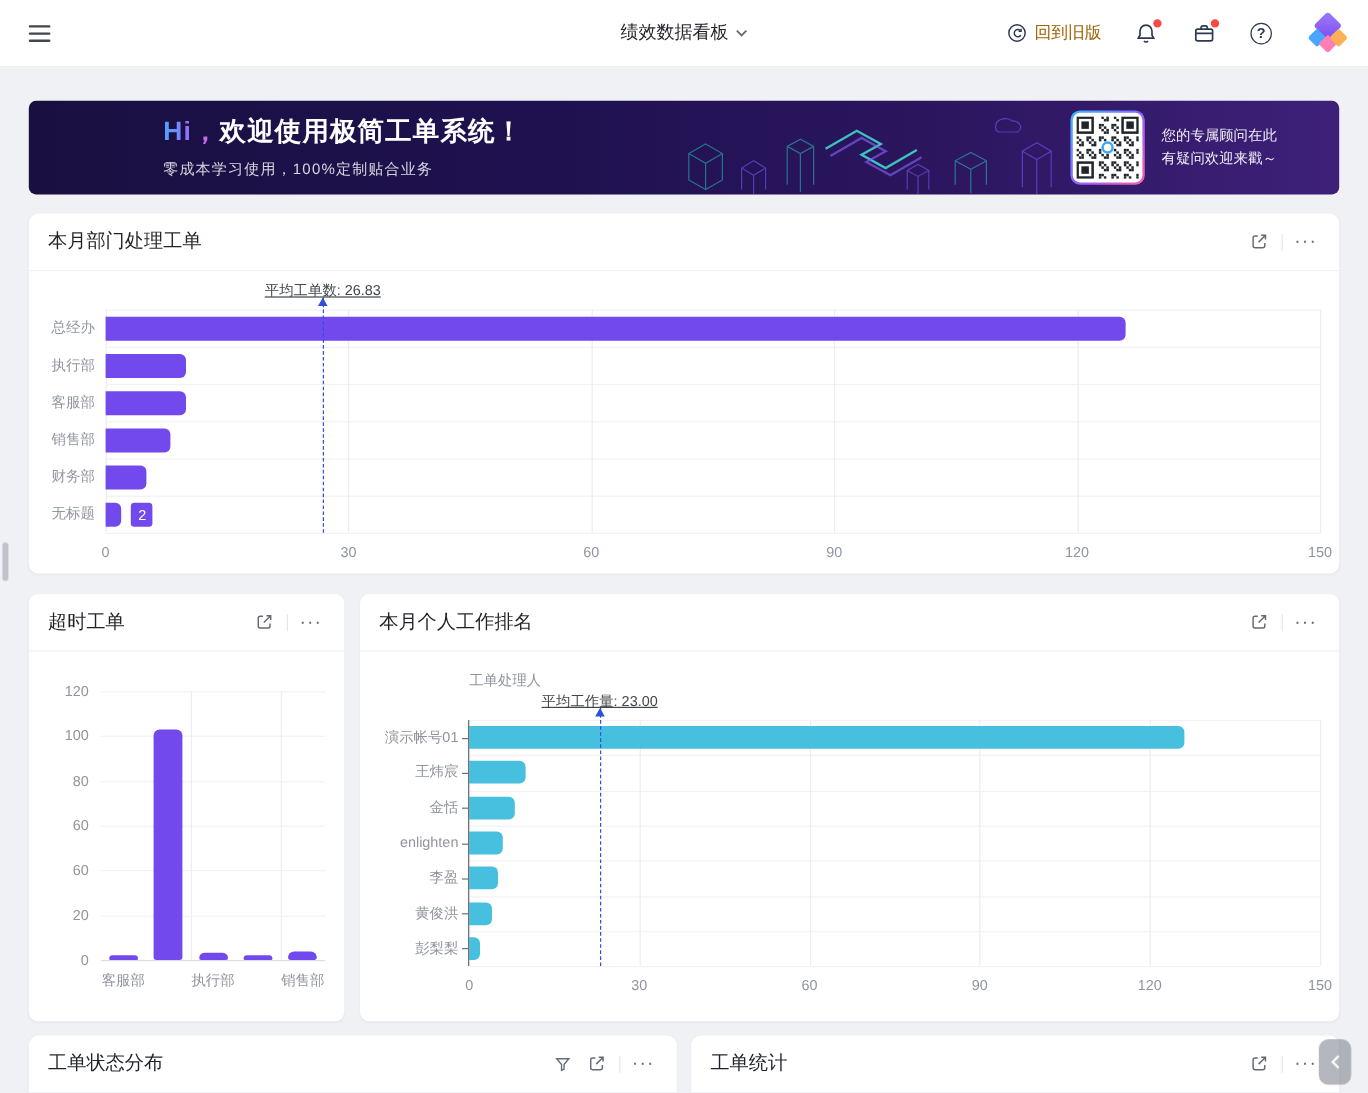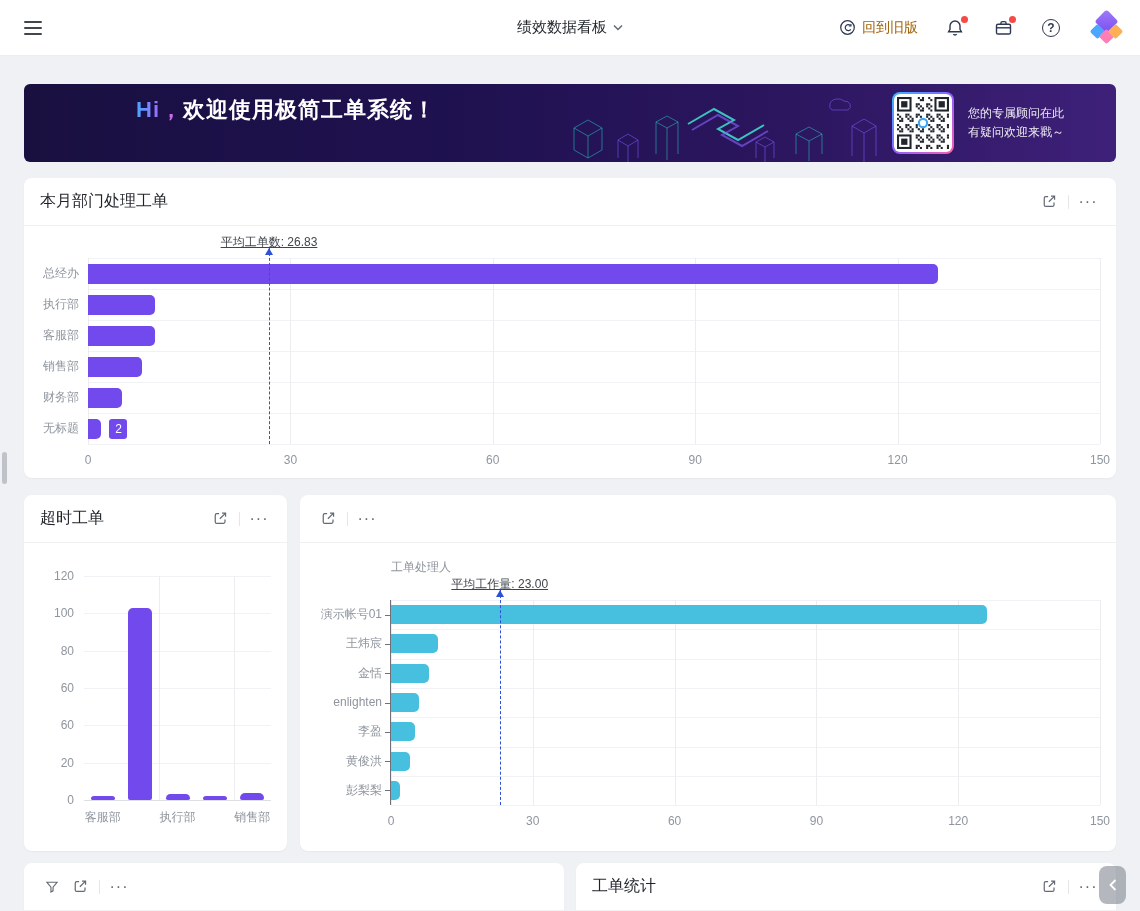--- a/index.html
+++ b/index.html
@@ -152,20 +152,21 @@
       </g>
       <g stroke-width="2" fill="none">
         <path d="M128 40 l26 -15 20 11 -16 9 20 11 26 -15" stroke="#3fe0d0" stroke-opacity=".85"></path>
         <path d="M132 46 l26 -15 20 11 -16 9 20 11 26 -15" stroke="#8a63ff" stroke-opacity=".6"></path>
       </g>
     </svg>
     <div class="banner-text">
       <div class="banner-title">
         <span class="hi">Hi，</span><span>欢迎使用极简工单系统！</span>
       </div>
+      <div class="banner-sub">零成本学习使用，100%定制贴合业务</div>
     </div>
     <div class="qr-wrap">
       <div class="qr-inner"><svg id="qr-svg" width="52" height="52" viewBox="0 0 25 25">
             <rect x="0" y="8" width="1" height="1" fill="#20242b"></rect>
             <rect x="0" y="10" width="1" height="1" fill="#20242b"></rect>
             <rect x="0" y="13" width="1" height="1" fill="#20242b"></rect>
             <rect x="0" y="15" width="1" height="1" fill="#20242b"></rect>
             <rect x="1" y="9" width="1" height="1" fill="#20242b"></rect>
             <rect x="1" y="11" width="1" height="1" fill="#20242b"></rect>
             <rect x="1" y="14" width="1" height="1" fill="#20242b"></rect>
@@ -403,20 +404,21 @@
           <div class="ytick" style="top: 62.3333px; width: 34px;">100</div>
           <div class="ytick" style="top: 25px; width: 34px;">120</div>
           <div class="xcat" style="left: calc(10% + 39.6px); top: 266px;">客服部</div>
           <div class="xcat" style="left: calc(50% + 22px); top: 266px;">执行部</div>
           <div class="xcat" style="left: calc(90% + 4.4px); top: 266px;">销售部</div>
         </div>
     </section>
 
     <section class="card card-ranking">
       <div class="card-header">
+        <span class="card-title">本月个人工作排名</span>
         <span class="icon-btn">
           <svg width="15" height="15" viewBox="0 0 16 16" fill="none" stroke="#646a73" stroke-width="1.3">
               <path d="M6.5 2.8H4A1.6 1.6 0 0 0 2.4 4.4v7.2A1.6 1.6 0 0 0 4 13.2h7.2a1.6 1.6 0 0 0 1.6-1.6V9.1"></path>
               <path d="M7.3 8.3 L13.4 2.2 M9.6 2.2h3.8V6"></path>
             </svg>
         </span>
         <span class="hdr-divider"></span>
         <span class="icon-btn more-dots">···</span>
       </div>
       <div class="chart-body" id="chart-ranking">
@@ -468,20 +470,21 @@
           <div class="cat-label" style="top: 238.95px; width: 66px;">彭梨梨</div>
           <div class="axis-name" style="left: 75px; top: 16px;">工单处理人</div>
           <div class="avg-label" style="left: calc(15.3333% + 63.5px); top: 33px;">平均工作量: 23.00</div>
         </div>
     </section>
   </div>
 
   <div class="row3">
     <section class="card">
       <div class="card-header">
+        <span class="card-title">工单状态分布</span>
         <span class="icon-btn">
           <svg width="14" height="14" viewBox="0 0 16 16" fill="none" stroke="#646a73" stroke-width="1.3">
               <path d="M2.2 2.6h11.6L9.2 8.2v4.2l-2.4 1.3V8.2z"></path>
             </svg>
         </span>
         <span class="icon-btn" style="margin-left:4px">
           <svg width="15" height="15" viewBox="0 0 16 16" fill="none" stroke="#646a73" stroke-width="1.3">
               <path d="M6.5 2.8H4A1.6 1.6 0 0 0 2.4 4.4v7.2A1.6 1.6 0 0 0 4 13.2h7.2a1.6 1.6 0 0 0 1.6-1.6V9.1"></path>
               <path d="M7.3 8.3 L13.4 2.2 M9.6 2.2h3.8V6"></path>
             </svg>

